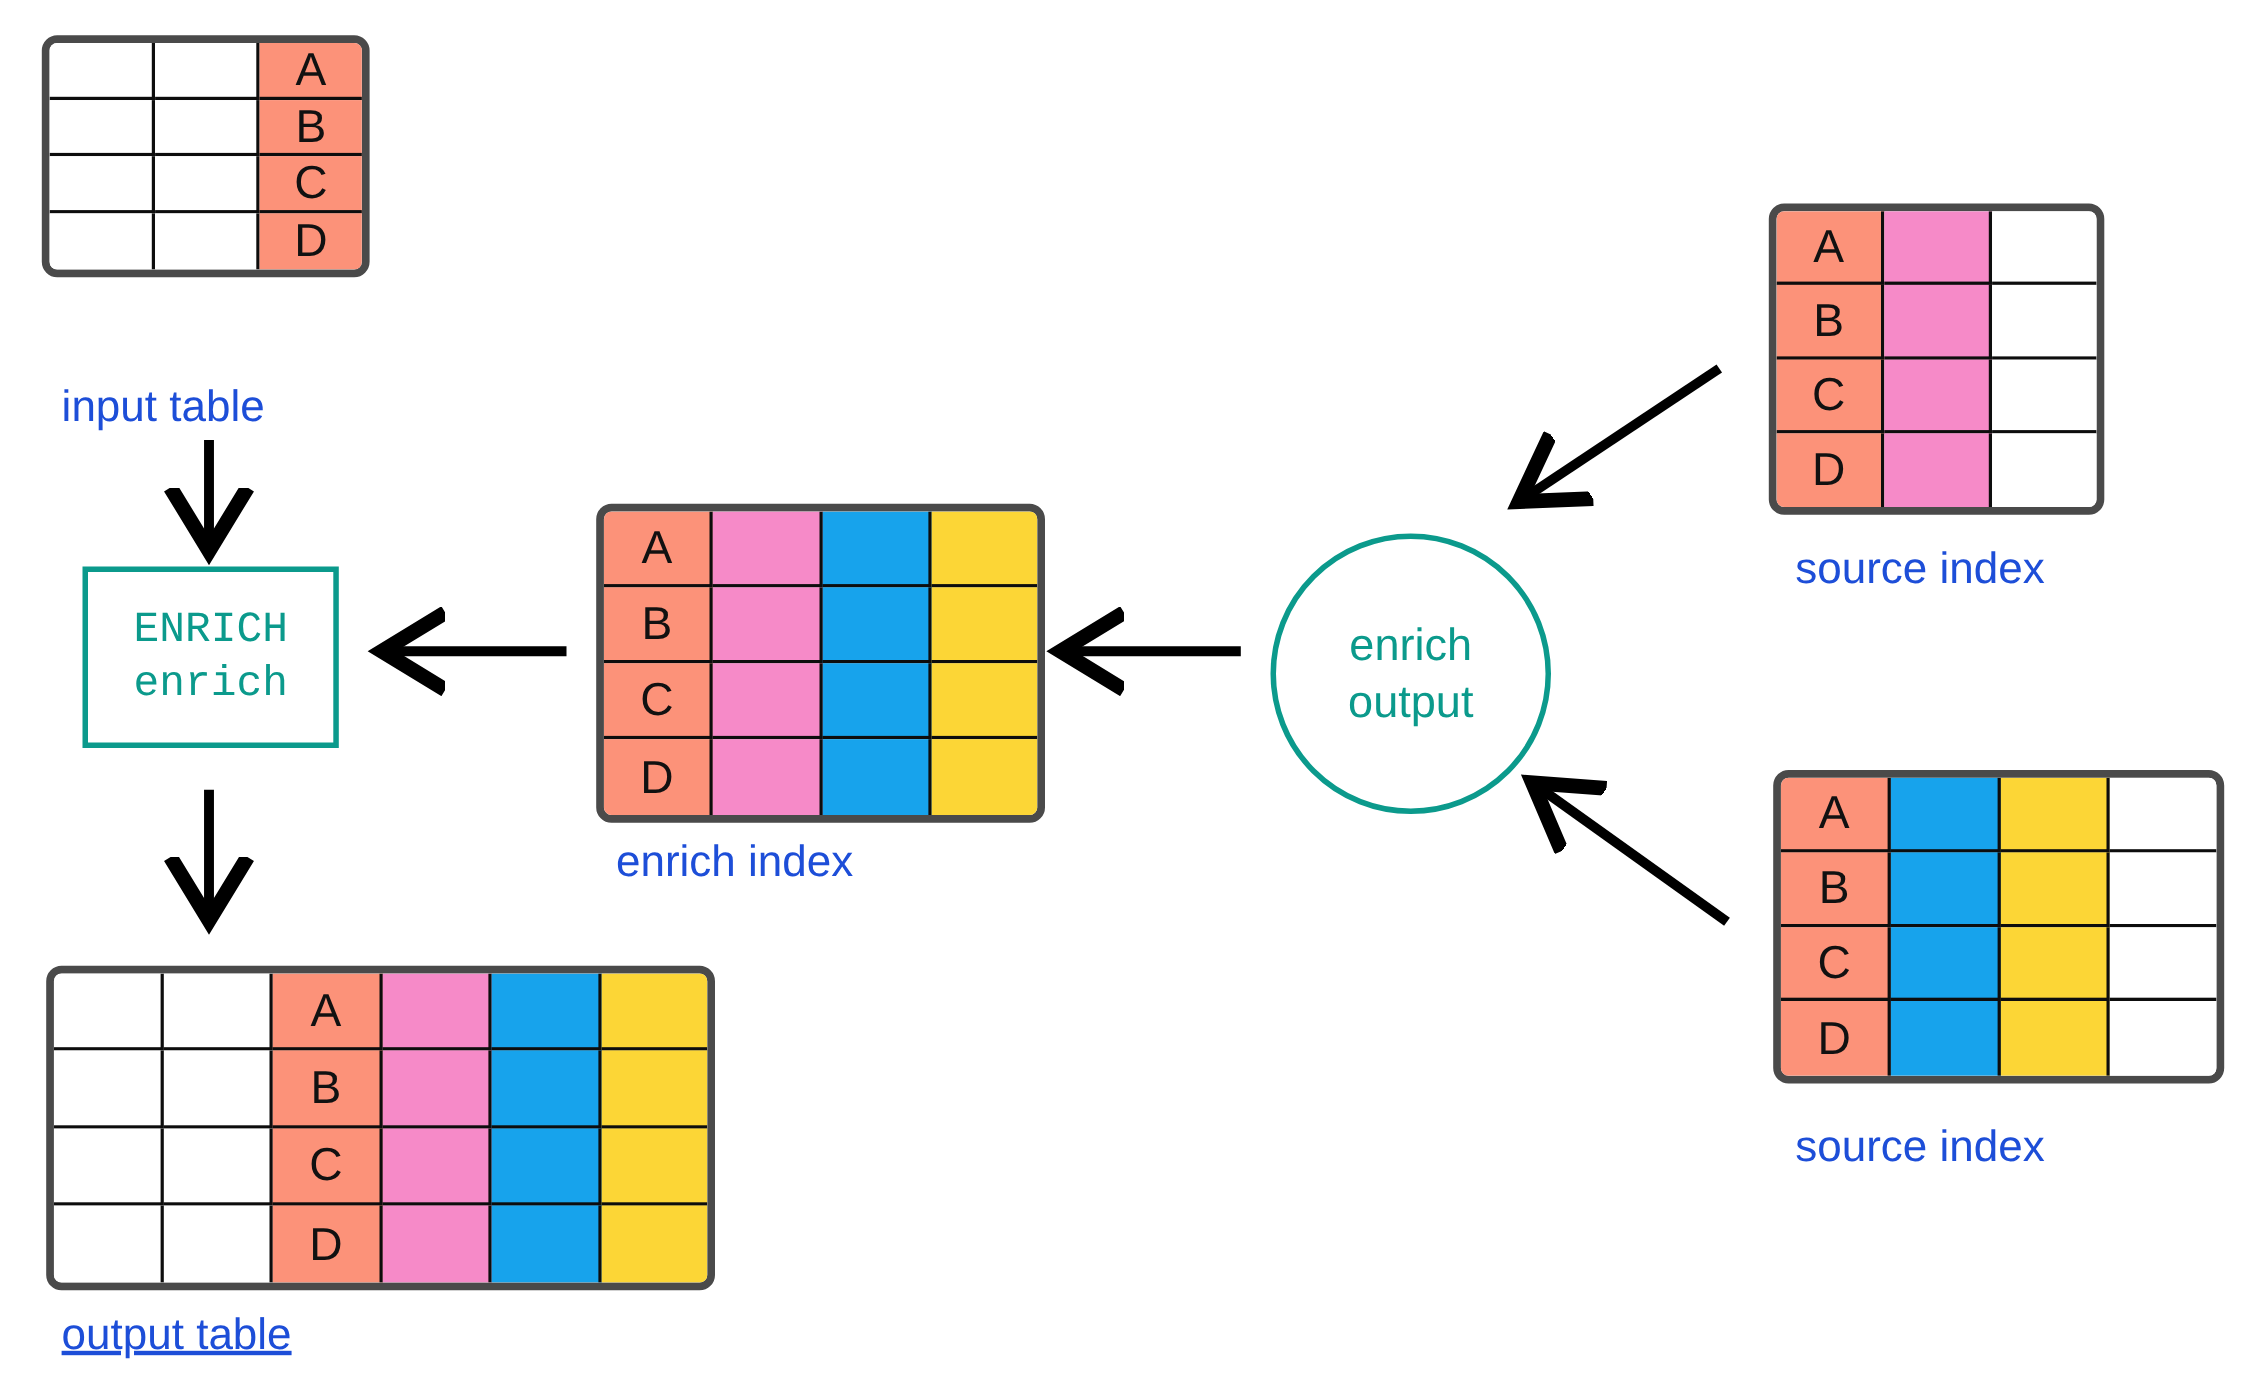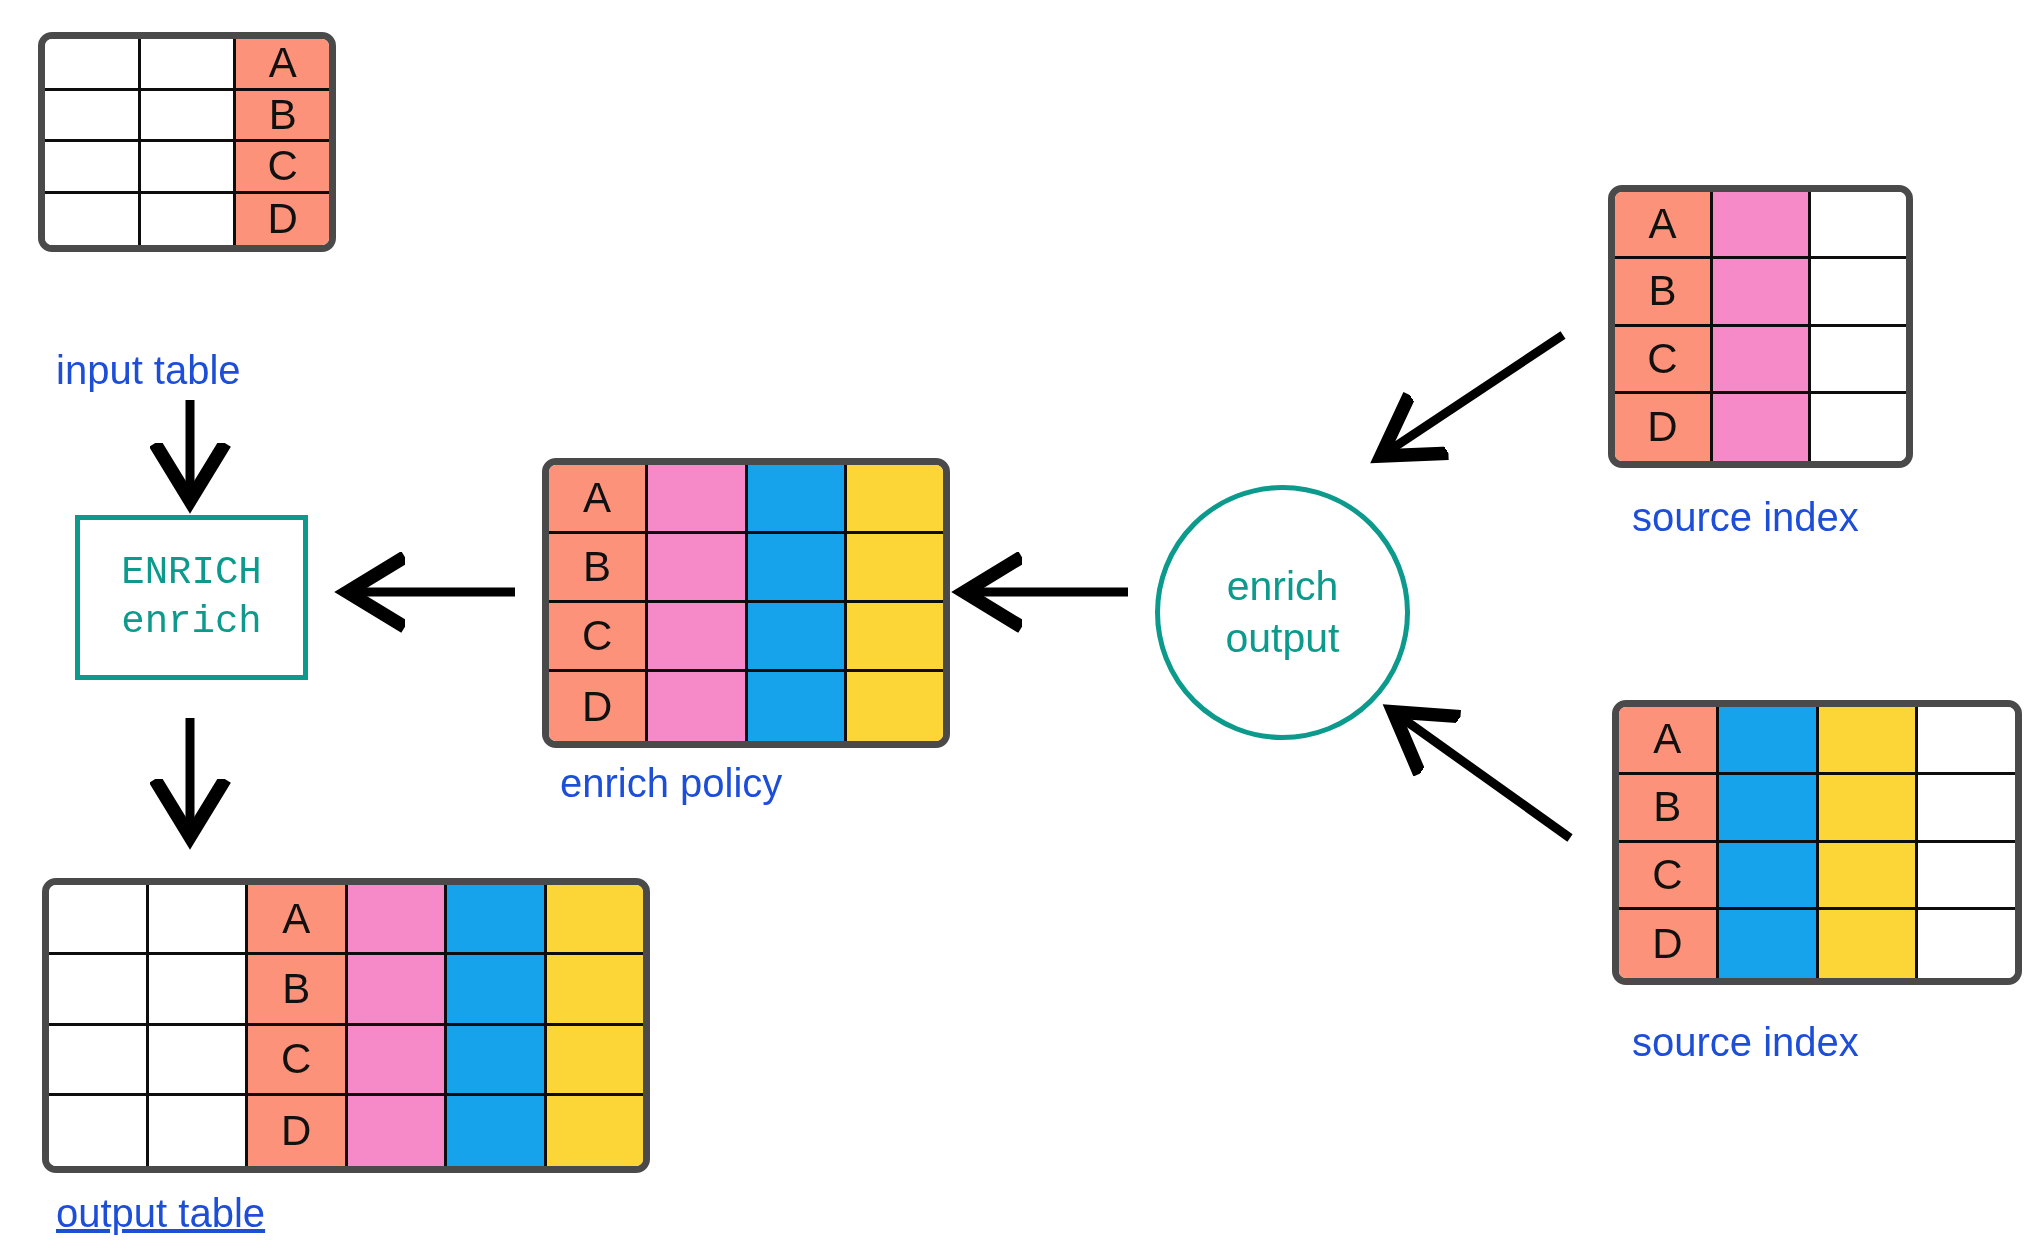--- a/index.html
+++ b/index.html
@@ -197,21 +197,21 @@
         <div class="tcell c-blue"></div>
         <div class="tcell c-yellow"></div>
       </div>
       <div class="trow">
         <div class="tcell c-salmon">D</div>
         <div class="tcell c-pink"></div>
         <div class="tcell c-blue"></div>
         <div class="tcell c-yellow"></div>
       </div>
     </div>
-  <div class="caption" style="left:560px; top:763px;">enrich policy</div>
+  <div class="caption" style="left:560px; top:763px;">enrich index</div>
 
   <div class="policy-circle" id="policy-circle" style="left:1155px; top:485px; width:255px; height:255px;">
     <span>enrich</span>
     <span>output</span>
   </div>
 
   <div class="tbl" id="tbl-src-top" style="left:1608px; top:185px; width:305px; height:283px;">
       <div class="trow">
         <div class="tcell c-salmon">A</div>
         <div class="tcell c-pink"></div>

